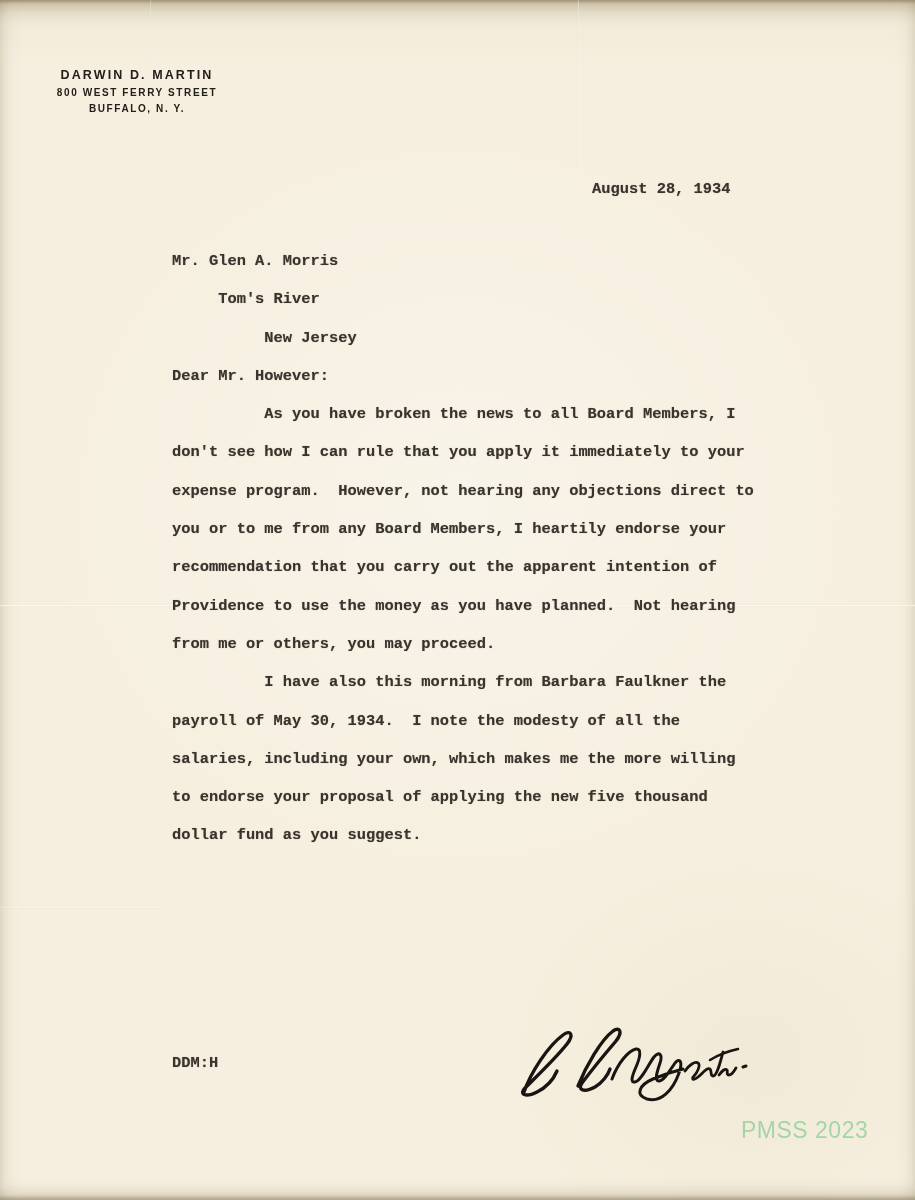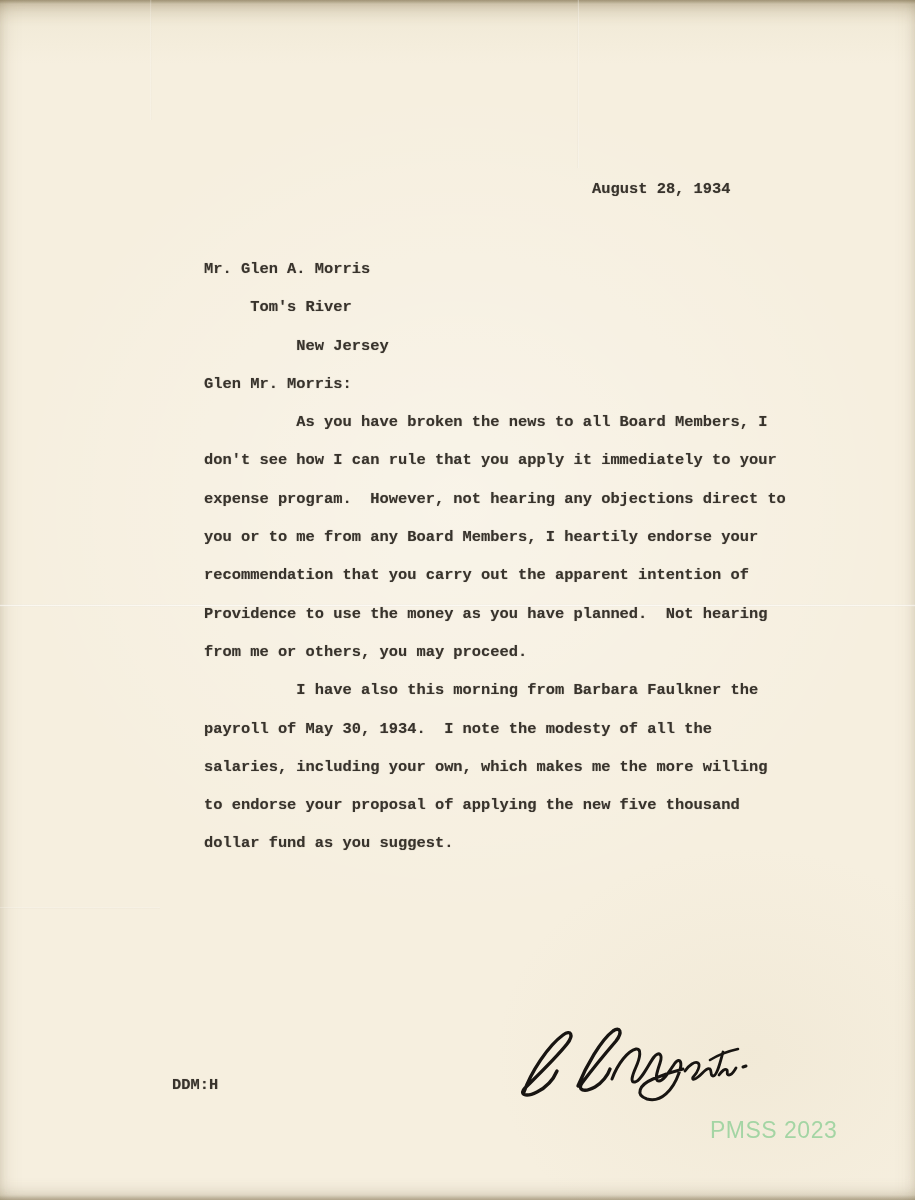--- a/index.html
+++ b/index.html
@@ -70,69 +70,74 @@
     font-size: 15.4px;
     line-height: 38.3px;
     white-space: pre;
     text-shadow: 0 0 1px rgba(56,51,44,0.45);
   }
 
   .dateline {
     position: absolute; left: 592px; top: 170px;
   }
   .body-block {
-    position: absolute; left: 172px; top: 250px; margin-left: 32px;
+    position: absolute; left: 172px; top: 242px;
   }
   .closing {
     position: absolute; left: 489px; top: 994px;
   }
   .reference {
-    position: absolute; left: 172px; top: 1066px;
+    position: absolute; left: 172px; top: 1044px;
   }
 
   .signature {
     position: absolute; left: 512px; top: 1026px;
   }
   .signature path {
     fill: none;
     stroke: #181512;
     stroke-linecap: round;
     stroke-linejoin: round;
   }
 
   .watermark {
-    position: absolute; left: 710px; top: 1117px;
+    position: absolute; left: 741px; top: 1117px;
     font-family: "Liberation Sans", sans-serif;
     font-size: 23px;
     letter-spacing: 0.5px;
     color: #9cd39f;
     opacity: 0.9;
     font-weight: normal;
   }
 </style>
 </head>
 <body>
 
 <div class="page">
 
   <div class="edge-top"></div>
   <div class="edge-bottom"></div>
   <div class="crease-h"></div>
   <div class="crease-h2"></div>
   <div class="crease-v1"></div>
   <div class="crease-v2"></div>
 
+  <div class="letterhead">
+    <div class="lh-name">DARWIN D. MARTIN</div>
+    <div class="lh-sub">800 WEST FERRY STREET</div>
+    <div class="lh-sub">BUFFALO, N. Y.</div>
+  </div>
 
   <div class="typed dateline">August 28, 1934</div>
 
   <div class="body-block">
     <div class="typed">Mr. Glen A. Morris
      Tom's River
           New Jersey</div>
-    <div class="typed">Glen Mr. Morris:</div>
+    <div class="typed">Dear Mr. However:</div>
     <div class="typed">          As you have broken the news to all Board Members, I
 don't see how I can rule that you apply it immediately to your
 expense program.  However, not hearing any objections direct to
 you or to me from any Board Members, I heartily endorse your
 recommendation that you carry out the apparent intention of
 Providence to use the money as you have planned.  Not hearing
 from me or others, you may proceed.</div>
     <div class="typed">          I have also this morning from Barbara Faulkner the
 payroll of May 30, 1934.  I note the modesty of all the
 salaries, including your own, which makes me the more willing

